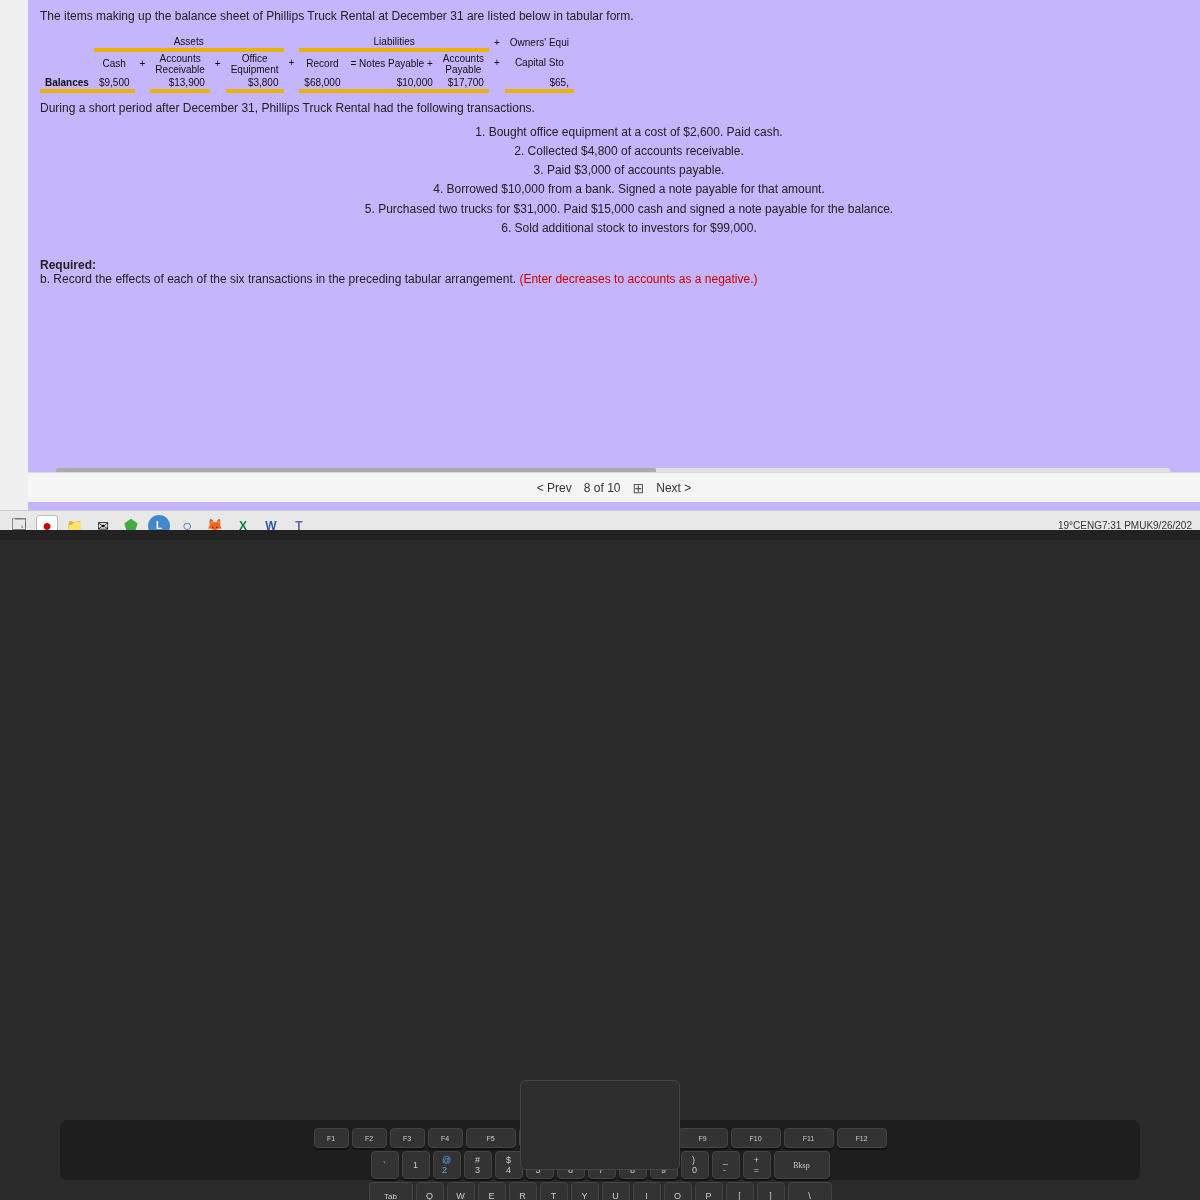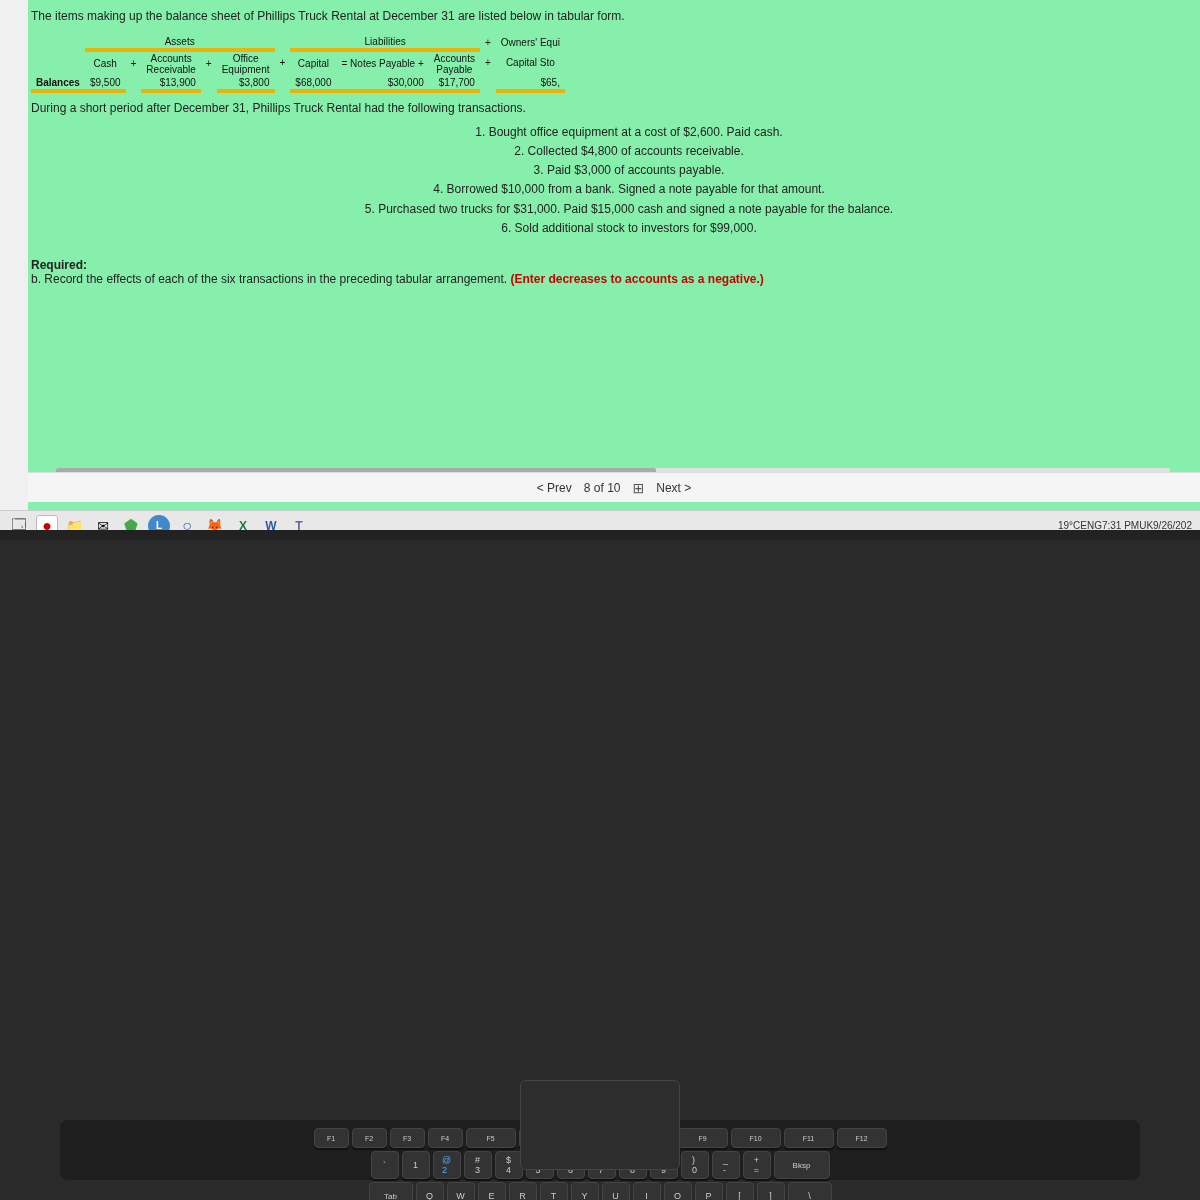--- a/index.html
+++ b/index.html
@@ -42,22 +42,22 @@
       text-align: center;
     }
 
     
     .main-content {
       position: absolute;
       left: 28px;
       top: 0;
       right: 0;
       bottom: 0;
-      background: #86efac;
-      padding: 8px 3px;
+      background: #c4b5fd;
+      padding: 8px 12px;
       overflow: hidden;
     }
 
     .intro-text {
       font-size: 12px;
       color: #222;
       margin-bottom: 10px;
       line-height: 1.4;
     }
 
@@ -78,21 +78,21 @@
     .required-section {
       font-size: 12px;
       color: #222;
       margin-top: 20px;
     }
     .required-label {
       font-weight: bold;
     }
     .decrease-note {
       color: #cc0000;
-      font-weight: bold;
+      font-weight: normal;
     }
 
     .scrollbar-area {
       position: absolute;
       bottom: 60px;
       left: 28px;
       right: 30px;
       height: 12px;
       background: #e0e0e0;
       border-radius: 2px;
@@ -213,21 +213,21 @@
       font-family: Arial, sans-serif;
       cursor: pointer;
       border: 1px solid #444;
       box-shadow: 0 2px 0 #111;
       min-width: 28px;
       height: 28px;
       flex-shrink: 0;
     }
 
     .key.wide { min-width: 44px; }
-    .key.wider { min-width: 56px; }
+    .key.wider { min-width: 56px; font-family: Liberation Serif, serif; }
     .key.fn-row {
       height: 20px;
       font-size: 7px;
       min-width: 50px;
     }
     .key.fn-row.small { min-width: 35px; }
 
     .touchpad {
       position: absolute;
       bottom: 30px;
@@ -301,36 +301,36 @@
           <td class="center">Owners' Equi</td>
         </tr>
         <tr>
           <td></td>
           <td class="center">Cash</td>
           <td class="center">+</td>
           <td class="center">Accounts<br>Receivable</td>
           <td class="center">+</td>
           <td class="center">Office<br>Equipment</td>
           <td class="center">+</td>
-          <td class="center">Capital</td>
+          <td class="center">Record</td>
           <td class="center">= Notes Payable +</td>
           <td class="center">Accounts<br>Payable</td>
           <td class="center">+</td>
           <td class="center">Capital Sto</td>
         </tr>
         <tr>
           <td class="bold bb">Balances</td>
           <td class="right bb">$9,500</td>
           <td></td>
           <td class="right bb">$13,900</td>
           <td></td>
           <td class="right bb">$3,800</td>
           <td></td>
           <td class="right bb">$68,000</td>
-          <td class="right bb">$30,000</td>
+          <td class="right bb">$10,000</td>
           <td class="right bb">$17,700</td>
           <td></td>
           <td class="right bb">$65,</td>
         </tr>
       </tbody>
         </table>
     </div>
 
     <p class="during-text">During a short period after December 31, Phillips Truck Rental had the following transactions.</p>
 

